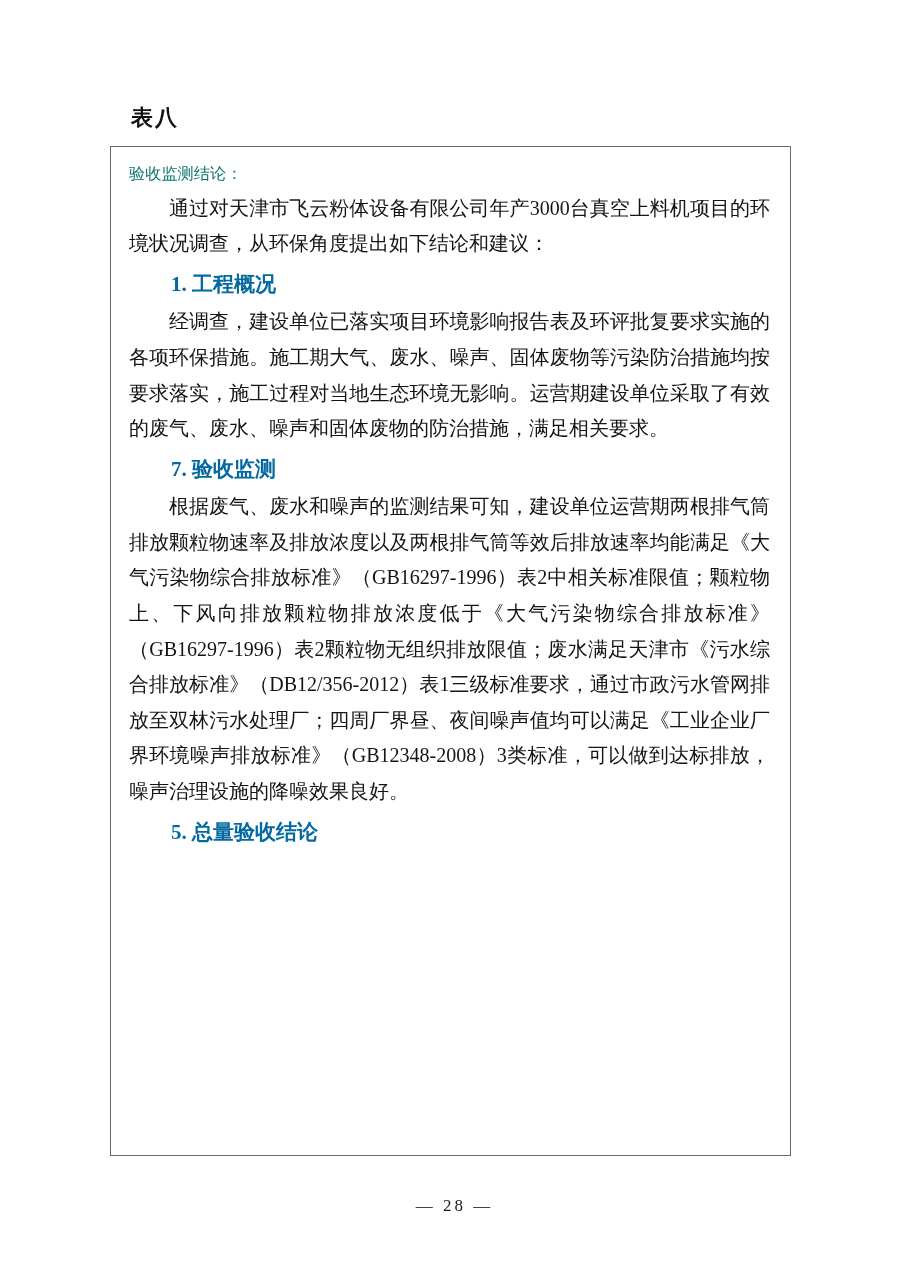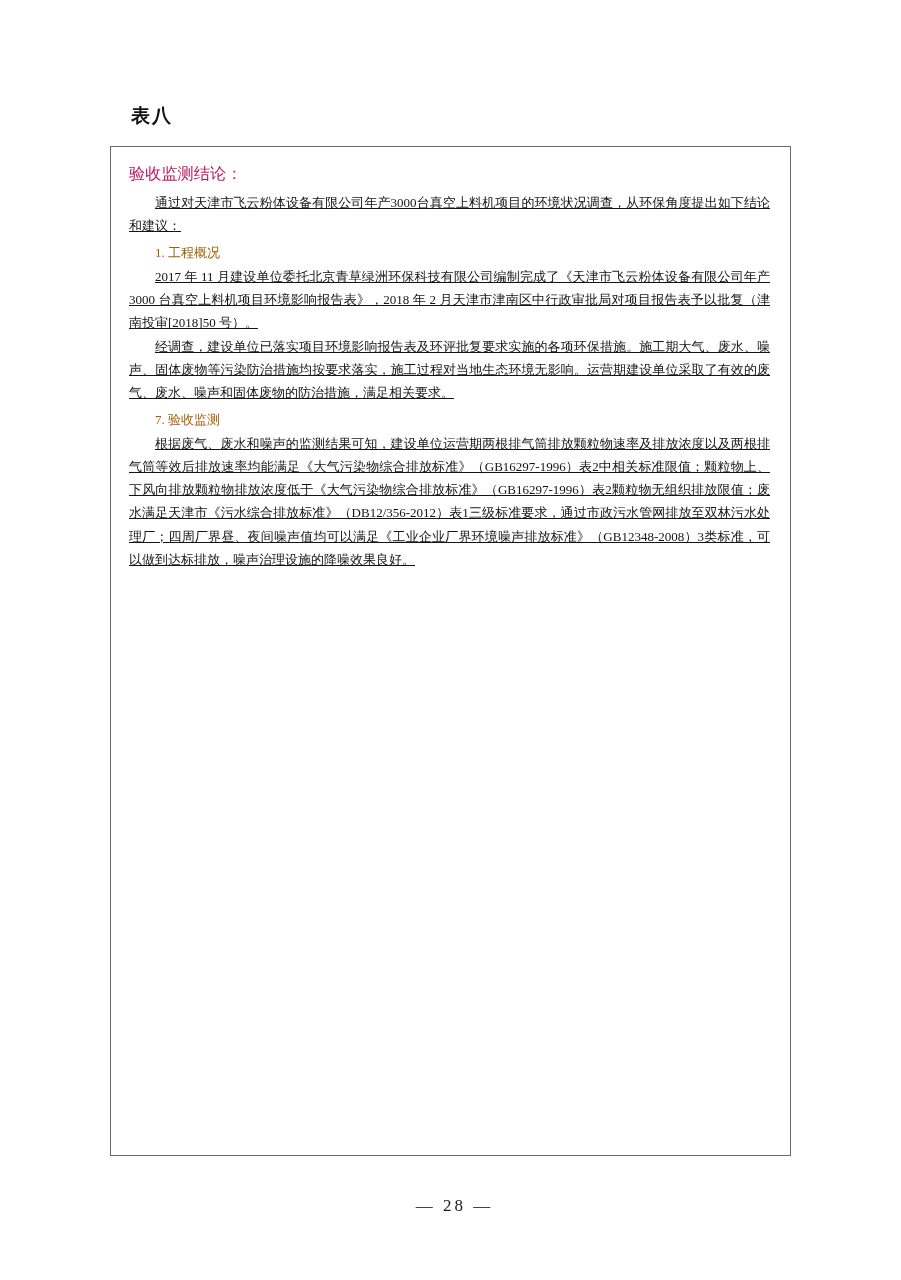--- a/index.html
+++ b/index.html
@@ -22,21 +22,21 @@
   .page-inner {
     position: absolute;
     left: 0; top: 0;
     width: 901px;
     height: 1280px;
   }
   .table-label {
     position: absolute;
     left: 131px;
     top: 103px;
-    font-size: 19px;
+    font-size: 22px;
     font-weight: bold;
     letter-spacing: 2px;
     color: #111;
     font-family: "Liberation Serif", "DejaVu Serif", serif;
   }
   .doc-box {
     position: absolute;
     left: 110px;
     top: 146px;
     width: 681px;
@@ -47,39 +47,38 @@
   }
   .doc-content {
     padding: 10px 20px 0 18px;
     font-size: 16.2px;
     line-height: 1.72;
     color: #141414;
   }
   .lead {
     font-size: 16.2px;
     margin: 4px 0 2px 0;
-    color: #be185d;
+    color: #0f766e;
   }
   p.para {
     margin: 0 0 0 0;
     text-align: justify;
     text-justify: inter-ideograph;
     text-indent: 2em;
-    font-size: 13px;
+    font-size: 20px;
     line-height: 1.78;
     color: #141414;
-    text-decoration: underline;
   }
   h3.heading {
     margin: 4px 0 1px 0;
-    font-size: 13px;
-    font-weight: normal;
+    font-size: 21px;
+    font-weight: bold;
     text-indent: 2em;
     line-height: 1.78;
-    color: #a16207;
+    color: #0369a1;
   }
   .page-number {
     position: absolute;
     left: 8px;
     right: 0;
     top: 1196px;
     text-align: center;
     font-size: 17px;
     color: #1a1a1a;
     letter-spacing: 3px;
@@ -94,28 +93,28 @@
     <div class="table-label">表八</div>
 
     <div class="doc-box">
       <div class="doc-content">
 
         <div class="lead">验收监测结论：</div>
 
         <p class="para">通过对天津市飞云粉体设备有限公司年产3000台真空上料机项目的环境状况调查，从环保角度提出如下结论和建议：</p>
 
         <h3 class="heading">1. 工程概况</h3>
-        <p class="para">2017 年 11 月建设单位委托北京青草绿洲环保科技有限公司编制完成了《天津市飞云粉体设备有限公司年产 3000 台真空上料机项目环境影响报告表》，2018 年 2 月天津市津南区中行政审批局对项目报告表予以批复（津南投审[2018]50 号）。</p>
 
 
         <p class="para">经调查，建设单位已落实项目环境影响报告表及环评批复要求实施的各项环保措施。施工期大气、废水、噪声、固体废物等污染防治措施均按要求落实，施工过程对当地生态环境无影响。运营期建设单位采取了有效的废气、废水、噪声和固体废物的防治措施，满足相关要求。</p>
 
         <h3 class="heading">7. 验收监测</h3>
         <p class="para">根据废气、废水和噪声的监测结果可知，建设单位运营期两根排气筒排放颗粒物速率及排放浓度以及两根排气筒等效后排放速率均能满足《大气污染物综合排放标准》（GB16297-1996）表2中相关标准限值；颗粒物上、下风向排放颗粒物排放浓度低于《大气污染物综合排放标准》（GB16297-1996）表2颗粒物无组织排放限值；废水满足天津市《污水综合排放标准》（DB12/356-2012）表1三级标准要求，通过市政污水管网排放至双林污水处理厂；四周厂界昼、夜间噪声值均可以满足《工业企业厂界环境噪声排放标准》（GB12348-2008）3类标准，可以做到达标排放，噪声治理设施的降噪效果良好。</p>
 
+        <h3 class="heading">5. 总量验收结论</h3>
 
       </div>
     </div>
 
     <div class="page-number">—  28  —</div>
 
   </div>
 </div>
 
 </body></html>

